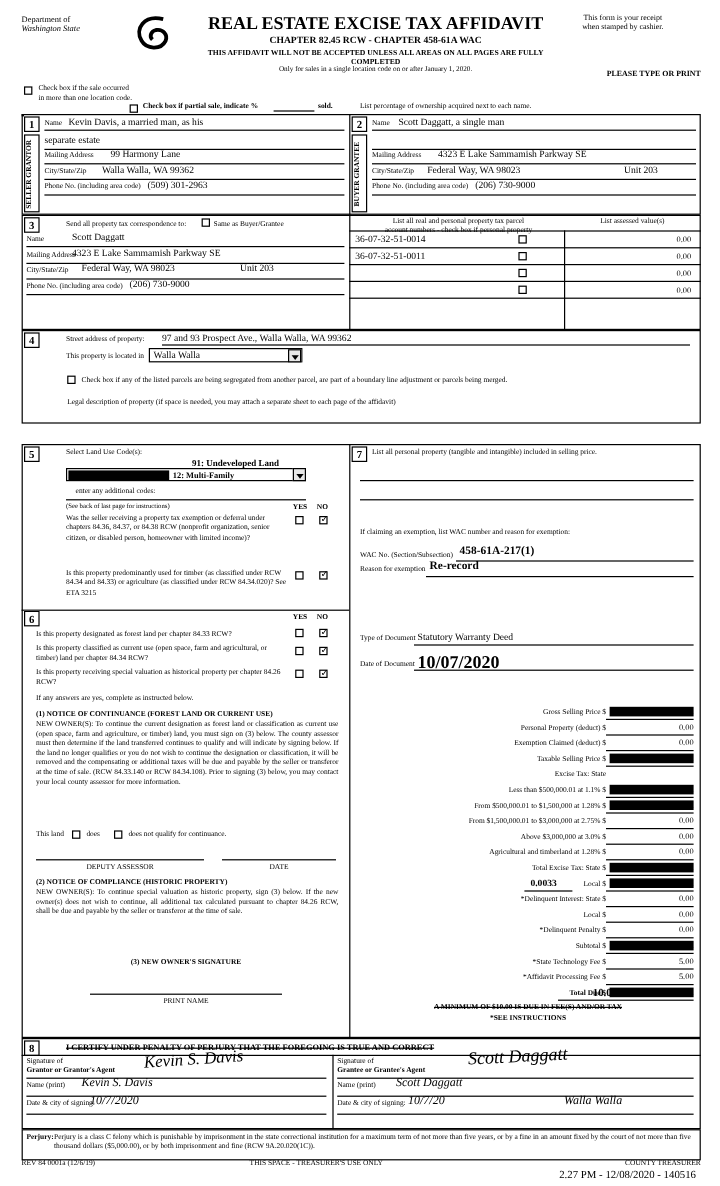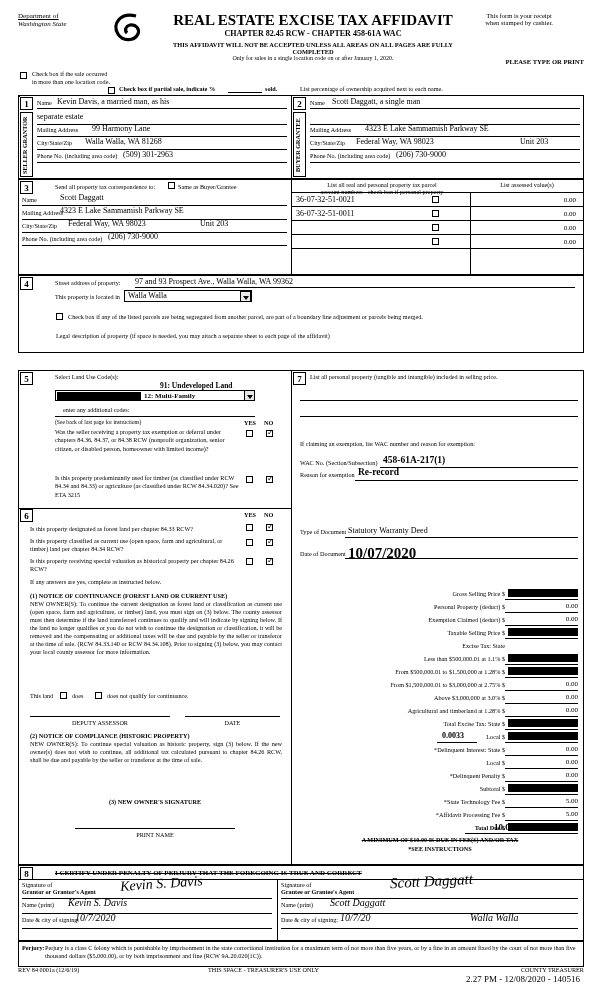--- a/index.html
+++ b/index.html
@@ -11,21 +11,21 @@
     font-size:6.2px;
     color:#000;
     position:relative;
     overflow:hidden;
   }
   .page { position:absolute; left:0; top:0; width:600px; height:988px; }
 
   
   .hdr { position:absolute; left:18px; top:10px; width:566px; height:62px; }
   .dept { position:absolute; left:0; top:2px; width:150px; }
-  .dept .l1 { font-size:7px;text-decoration:underline; }
+  .dept .l1 { font-size:7px; }
   .dept .l2 { font-size:15px; font-weight:bold; letter-spacing:-0.2px; }
   .dept .l3 { font-size:7px; font-style:italic; }
   .swirl { position:absolute; left:92px; top:0px; width:34px; height:34px; }
   .title-block { position:absolute; left:155px; top:2px; width:280px; text-align:center; }
   .t1 { font-size:15px; font-weight:bold; }
   .t2 { font-size:8px; font-weight:bold; }
   .t3 { font-size:6.4px; font-weight:bold; margin-top:3px;}
   .t4 { font-size:6px; }
   .receipt { position:absolute; right:0px; top:2px; width:130px; text-align:center; font-size:6.6px; }
   .typeprint { position:absolute; right:0px; top:48px; font-size:6.6px; font-weight:bold; }
@@ -110,21 +110,21 @@
 
   <div class="lbl" style="left:37px; top:99px;">Name</div>
   <div class="val hand-sm" style="position:absolute; left:57px; top:97px;">Kevin Davis, a married man, as his</div>
   <div class="solidline" style="position:absolute; left:37px; top:108px; width:250px;"></div>
   <div class="val hand-sm" style="position:absolute; left:37px; top:112px;">separate estate</div>
   <div class="solidline" style="position:absolute; left:37px; top:124px; width:250px;"></div>
   <div class="lbl" style="left:37px; top:126px;">Mailing Address</div>
   <div class="val hand-sm" style="position:absolute; left:92px; top:124px;">99 Harmony Lane</div>
   <div class="solidline" style="position:absolute; left:37px; top:136px; width:250px;"></div>
   <div class="lbl" style="left:37px; top:139px;">City/State/Zip</div>
-  <div class="val hand-sm" style="position:absolute; left:85px; top:137px;">Walla Walla, WA 81268</div>
+  <div class="val hand-sm" style="position:absolute; left:85px; top:137px;">Walla Walla, WA 99362</div>
   <div class="solidline" style="position:absolute; left:37px; top:149px; width:250px;"></div>
   <div class="lbl" style="left:37px; top:152px;">Phone No. (including area code)</div>
   <div class="val hand-sm" style="position:absolute; left:123px; top:150px;">(509) 301-2963</div>
   <div class="solidline" style="position:absolute; left:37px; top:162px; width:250px;"></div>
 
   <div class="lbl" style="left:310px; top:99px;">Name</div>
   <div class="val hand-sm" style="position:absolute; left:332px; top:97px;">Scott Daggatt, a single man</div>
   <div class="solidline" style="position:absolute; left:310px; top:108px; width:270px;"></div>
   <div class="solidline" style="position:absolute; left:310px; top:124px; width:270px;"></div>
   <div class="lbl" style="left:310px; top:126px;">Mailing Address</div>
@@ -160,21 +160,21 @@
   <div class="lbl" style="left:22px; top:235px;">Phone No. (including area code)</div>
   <div class="val hand-sm" style="position:absolute; left:108px; top:232px;">(206) 730-9000</div>
   <div class="solidline" style="position:absolute; left:22px; top:245px; width:265px;"></div>
 
   <div class="lbl ctr" style="left:296px; top:181px; width:172px;">List all real and personal property tax parcel</div>
   <div class="lbl ctr" style="left:296px; top:188px; width:172px;">account numbers - check box if personal property</div>
   <div class="lbl ctr" style="left:474px; top:181px; width:106px;">List assessed value(s)</div>
   <div style="position:absolute; left:291px; top:192px; width:293px; height:1px; background:#000;"></div>
 
   <div>
-    <div class="val hand-sm" style="position:absolute; left:296px; top:195px;">36-07-32-51-0021</div>
+    <div class="val hand-sm" style="position:absolute; left:296px; top:195px;">36-07-32-51-0014</div>
     <div class="cbx" style="left:432px; top:196px;"></div>
     <div class="money right" style="position:absolute; left:474px; top:196px; width:102px;">0.00</div>
     <div style="position:absolute; left:291px; top:206px; width:293px; height:1px; background:#000;"></div>
   </div>
   <div>
     <div class="val hand-sm" style="position:absolute; left:296px; top:209px;">36-07-32-51-0011</div>
     <div class="cbx" style="left:432px; top:210px;"></div>
     <div class="money right" style="position:absolute; left:474px; top:210px; width:102px;">0.00</div>
     <div style="position:absolute; left:291px; top:220px; width:293px; height:1px; background:#000;"></div>
   </div>

